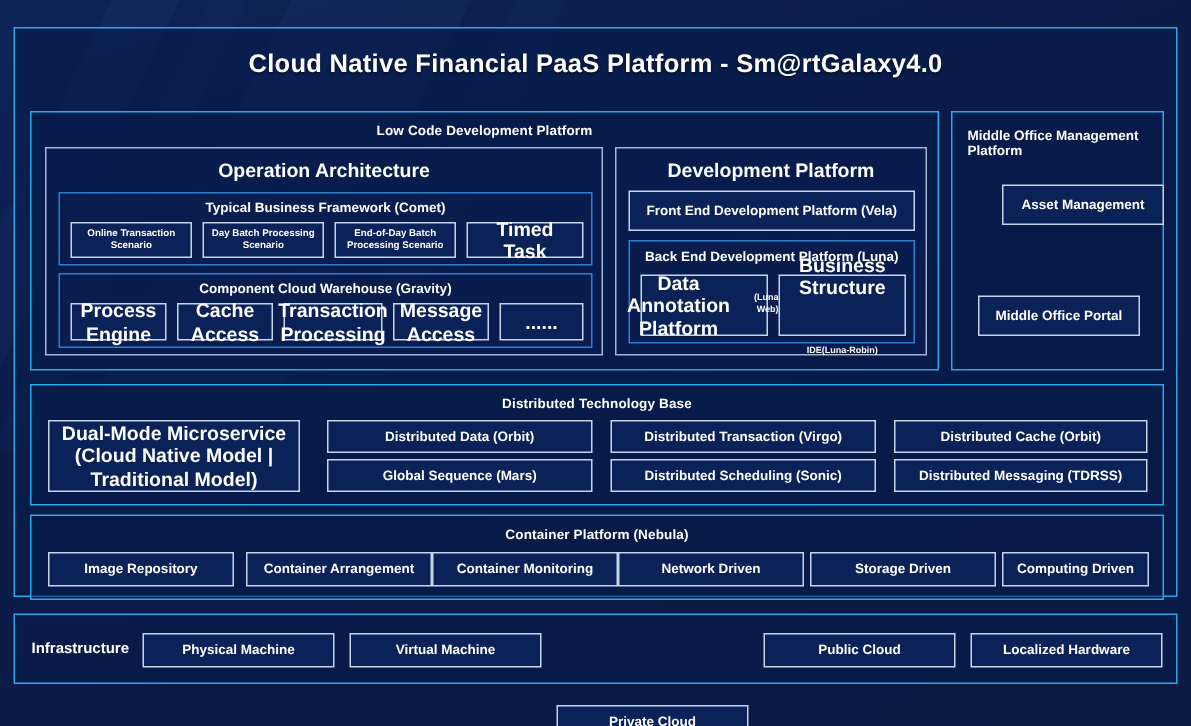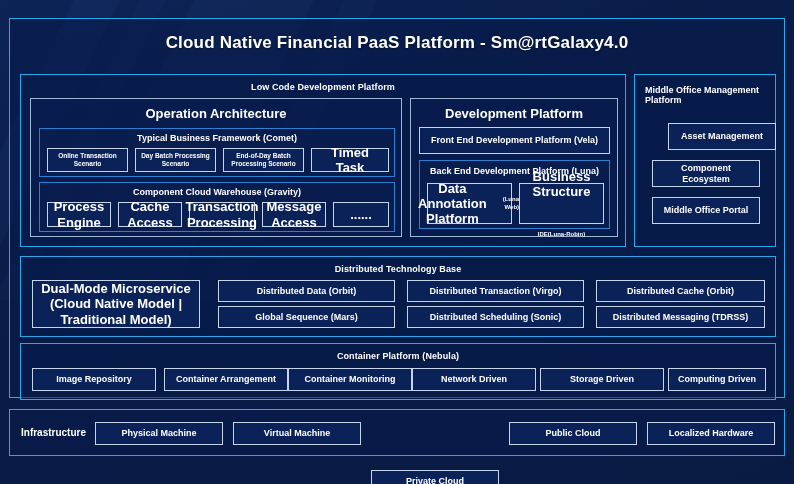--- a/index.html
+++ b/index.html
@@ -157,21 +157,20 @@
             <span class="leaf-md">Business Structure</span>
             <span class="leaf-xs">IDE(Luna-Robin)</span>
           </div>
         </div>
       </div>
     </div>
 
     <div class="abs cyan-frame" style="left:624px; top:55px; width:142px; height:173px;">
       <div class="abs sub-head" style="left:10px; top:10px; width:122px; text-align:left;">Middle Office Management Platform</div>
       <div class="abs leaf leaf-lg" style="left:17px; top:48px; width:108px; height:27px;margin-left:16px;">Asset Management</div>
-      <div class="abs leaf leaf-lg" style="left:17px; top:85px; width:108px; height:27px;">Component Ecosystem</div>
       <div class="abs leaf leaf-lg" style="left:17px; top:122px; width:108px; height:27px;">Middle Office Portal</div>
     </div>
 
     <div class="abs cyan-frame" style="left:10px; top:237px; width:756px; height:81px;">
       <div class="abs band-head" style="left:0; top:7px; width:100%;">Distributed Technology Base</div>
 
       <div class="abs leaf leaf-md" style="left:11px; top:23px; width:168px; height:48px;">Dual-Mode Microservice (Cloud Native Model | Traditional Model)</div>
 
       <div class="abs leaf leaf-lg" style="left:197px; top:23px; width:177px; height:22px;">Distributed Data (Orbit)</div>
       <div class="abs leaf leaf-lg" style="left:386px; top:23px; width:177px; height:22px;">Distributed Transaction (Virgo)</div>

